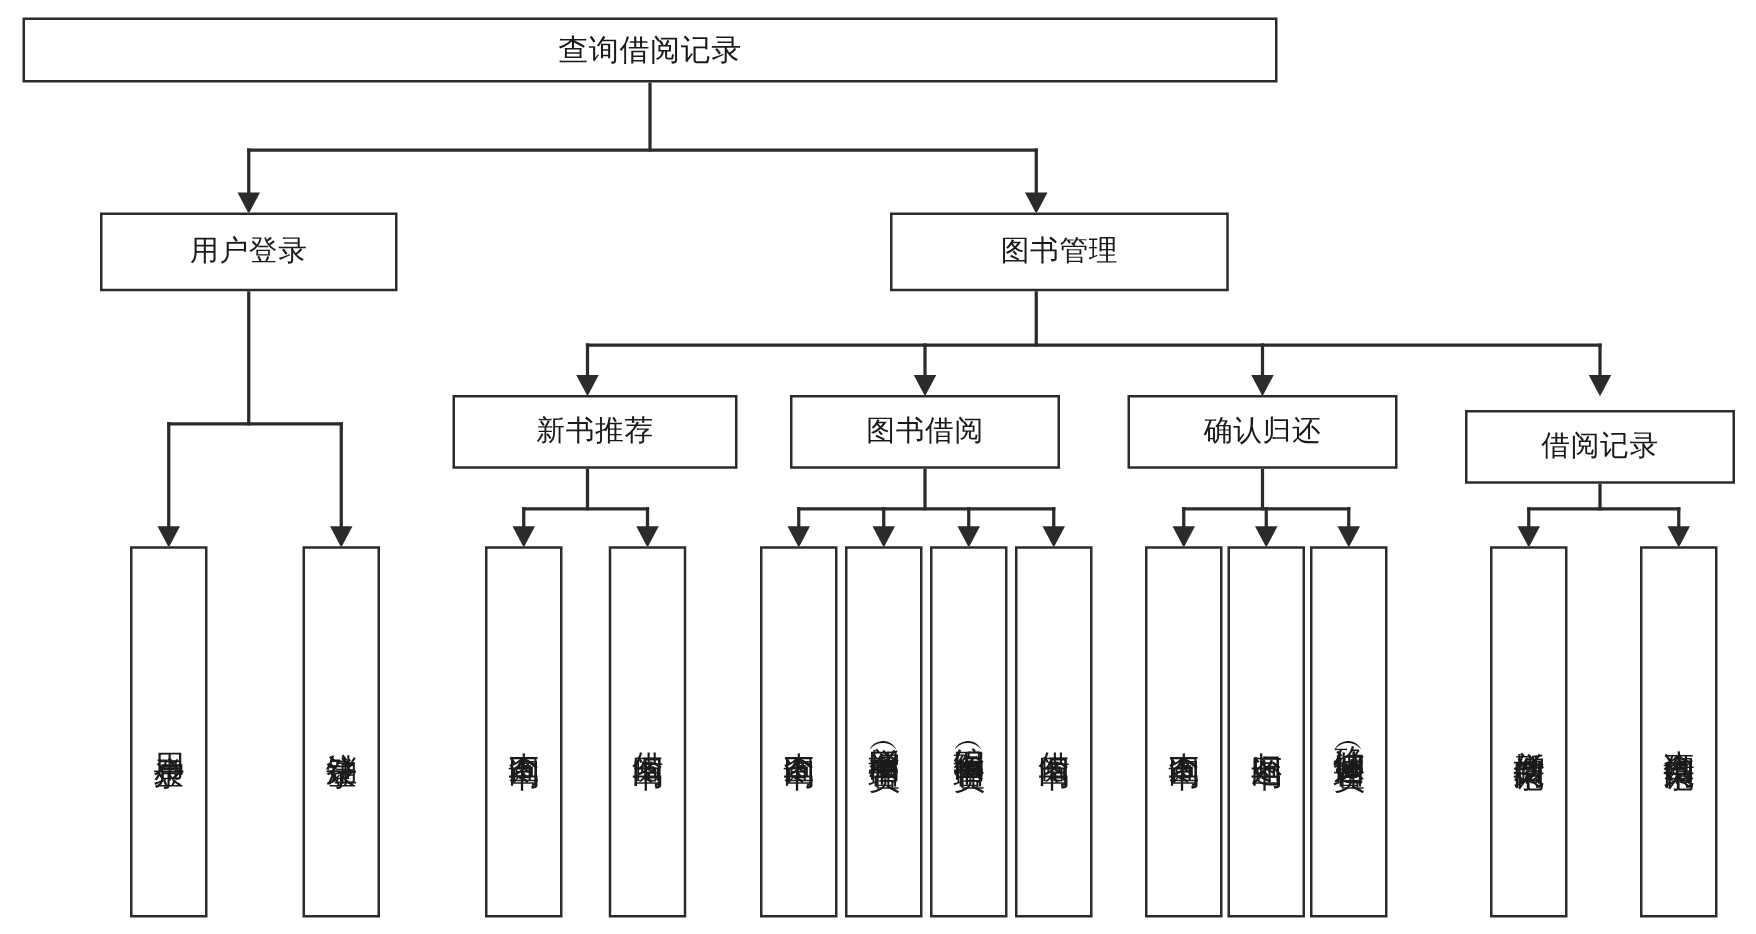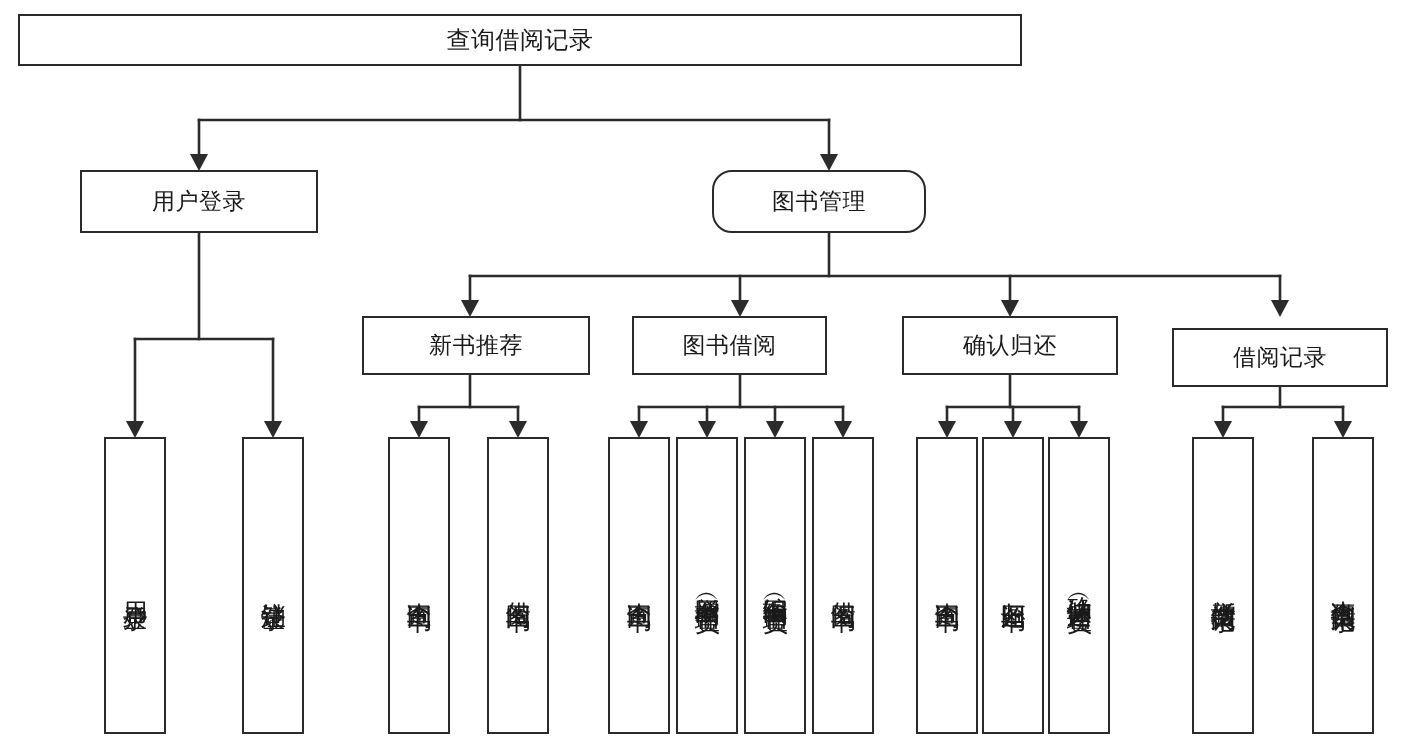--- a/index.html
+++ b/index.html
@@ -124,27 +124,27 @@
       <path d="M 1343 407 L 1343 421" stroke="#2b2b2b" stroke-width="2.6" fill="none" stroke-linecap="square"></path>
       <polygon points="1334,421 1352,421 1343,438" fill="#2b2b2b"></polygon>
     </svg>
   <div id="nodes">
       <div class="node h root" style="left: 18px; top: 14px; width: 1004px; height: 52px;">
         <span>查询借阅记录</span>
       </div>
       <div class="node h" style="left: 80px; top: 170px; width: 238px; height: 63px;">
         <span>用户登录</span>
       </div>
-      <div class="node h" style="left: 712px; top: 170px; width: 214px; height: 63px; border-radius: 20px;">
+      <div class="node h" style="left: 712px; top: 170px; width: 271px; height: 63px;">
         <span>图书管理</span>
       </div>
       <div class="node h" style="left: 362px; top: 316px; width: 228px; height: 59px;">
         <span>新书推荐</span>
       </div>
-      <div class="node h" style="left: 632px; top: 316px; width: 195px; height: 59px; text-align: center;">
+      <div class="node h" style="left: 632px; top: 316px; width: 216px; height: 59px; text-align: center;">
         <span>图书借阅</span>
       </div>
       <div class="node h" style="left: 902px; top: 316px; width: 216px; height: 59px;">
         <span>确认归还</span>
       </div>
       <div class="node h" style="left: 1172px; top: 328px; width: 216px; height: 59px;">
         <span>借阅记录</span>
       </div>
       <div class="node v" style="left: 104px; top: 437px; width: 62px; height: 297px;">
         <span class="vtext">用户登录</span>

